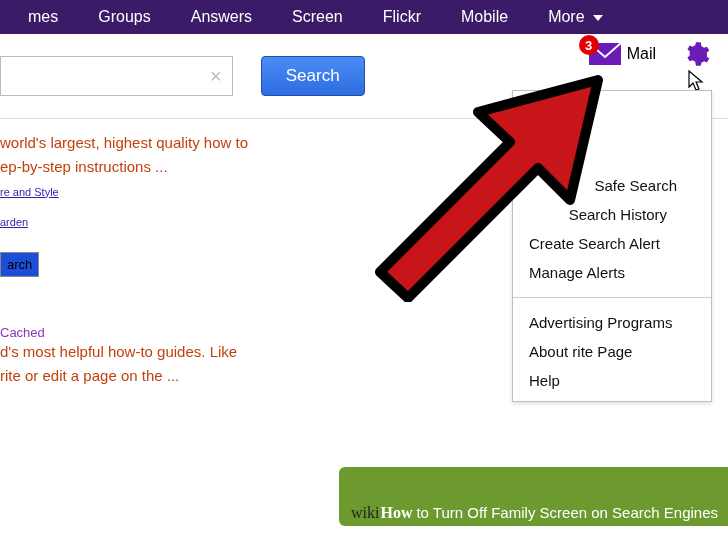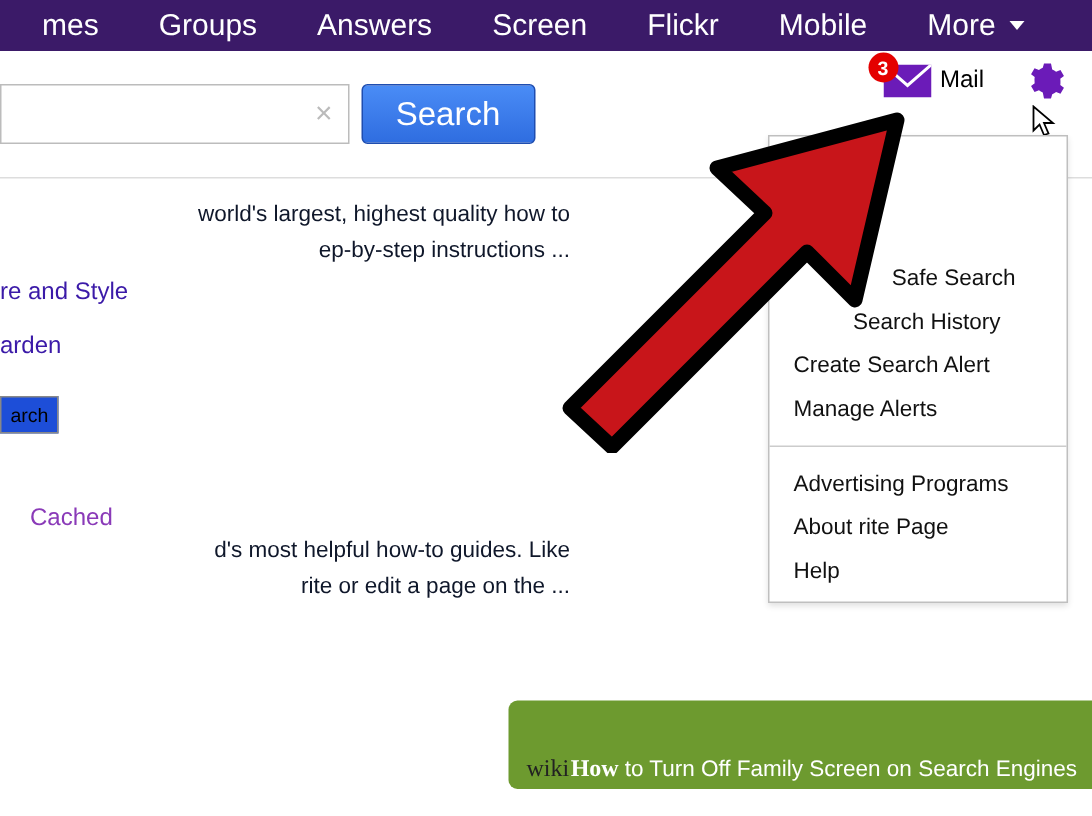--- a/index.html
+++ b/index.html
@@ -16,21 +16,21 @@
     background: #3b1a68;
     height: 34px;
     display: flex;
     align-items: center;
     color: #fff;
     padding-left: 8px;
     gap: 0;
   }
   .topnav .nav-item {
     color: #fff;
-    font-size: 20px;
+    font-size: 16px;
     padding: 0 20px;
     cursor: pointer;
     white-space: nowrap;
   }
   .topnav .chevron {
     display: inline-block;
     width: 0; height: 0;
     border-left: 5px solid transparent;
     border-right: 5px solid transparent;
     border-top: 6px solid #fff;
@@ -62,27 +62,28 @@
   }
   .clear-x {
     color: #bbb;
     font-size: 20px;
     padding: 0 4px;
     cursor: pointer;
     user-select: none;
   }
   .search-btn {
     height: 40px;
-    width: 116px;
+    width: 104px;
     background: linear-gradient(to bottom, #4a8cf6 0%, #2f6de0 100%);
     border: 1px solid #1e4db0;
     color: #fff;
-    font-size: 22px;
+    font-size: 17px;
     border-radius: 4px;
     cursor: pointer;
+    margin-left: 20px;
   }
   .mail-area {
     position: absolute;
     right: 18px;
     top: 6px;
     display: flex;
     align-items: center;
     gap: 6px;
   }
   .mail-icon { position: relative; }
@@ -111,46 +112,45 @@
     right: 4px;
     top: 30px;
     pointer-events: none;
   }
   .results {
     padding: 14px 0 0 0;
     max-width: 380px;
   }
   .result-snippet {
     font-size: 15px;
-    color: #0f172a;
+    color: #c2410c;
     line-height: 1.35;
     margin-bottom: 4px;
-    text-align: right;
   }
   .result-link {
     color: #3b1aa8;
-    font-size: 16px;
+    text-decoration: underline;
+    font-size: 11px;
     display: inline-block;
     margin: 4px 4px 14px 0;
     cursor: pointer;
   }
   .arch-btn {
     margin-top: 10px;
     padding: 4px 6px;
     border: 1px solid #888;
     background: #1d4ed8;
     font-size: 13px;
     cursor: pointer;
   }
   .cached {
     color: #8a3ab8;
-    font-size: 16px;
+    font-size: 13px;
     margin-top: 48px;
     margin-bottom: 2px;
-    margin-left: 20px;
   }
   .dropdown {
     position: absolute;
     top: 90px;
     right: 16px;
     width: 200px;
     background: #fff;
     border: 1px solid #bfbfbf;
     box-shadow: 0 2px 4px rgba(0,0,0,0.12);
     z-index: 10;

